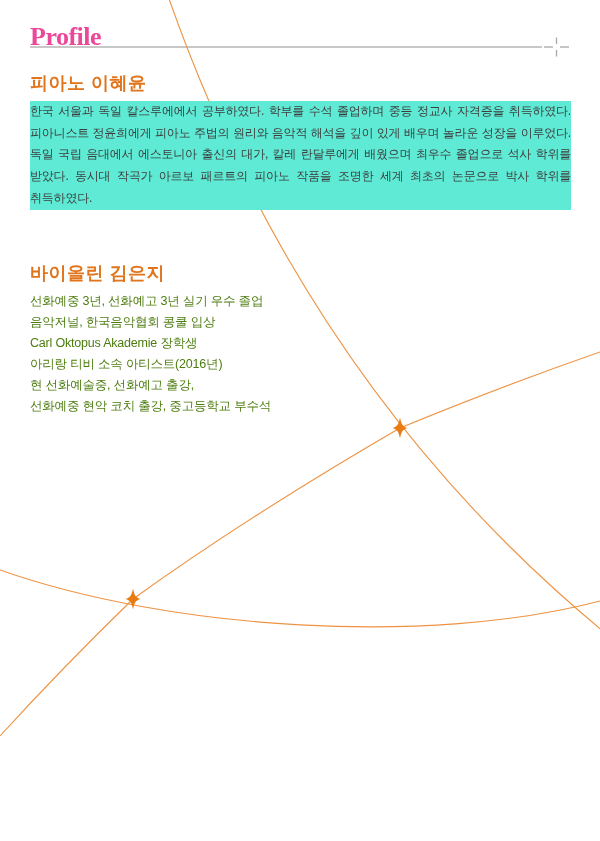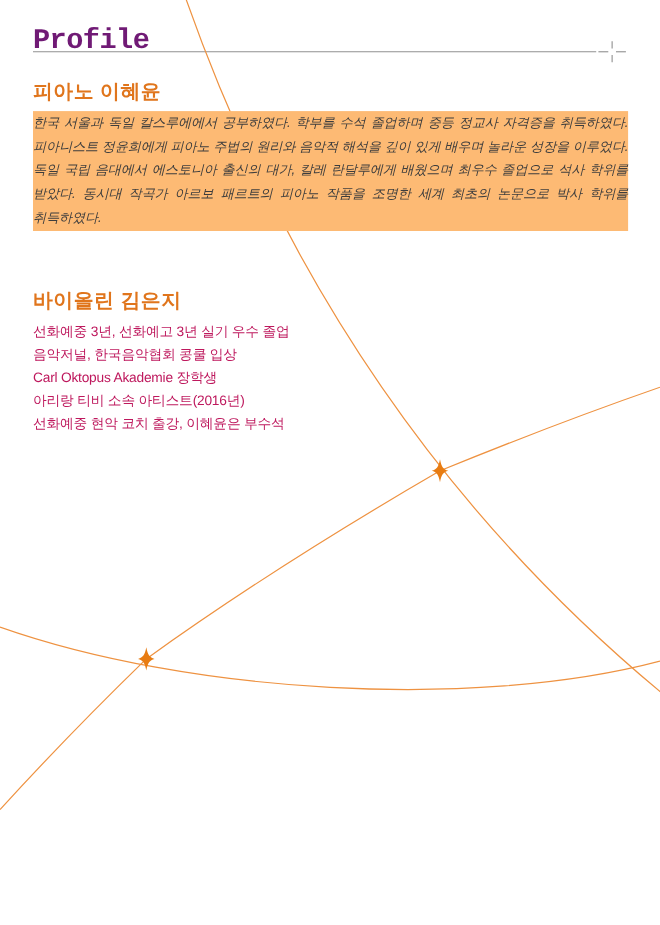--- a/index.html
+++ b/index.html
@@ -6,49 +6,48 @@
   body{
     width:600px;height:841px;position:relative;overflow:hidden;
     background:#ffffff;
     font-family:"Liberation Sans", sans-serif;
   }
   .bg-svg{position:absolute;left:0;top:0;z-index:1;}
   .layer{position:absolute;z-index:2;}
 
   .doc-title{
     left:30px;top:22px;
-    font-family:Liberation Mono, monospace;
-    font-size:26px;font-weight:bold;color:#701a75;
+    font-family:Liberation Serif, serif;
+    font-size:26px;font-weight:bold;color:#ec4899;
     letter-spacing:-0.5px;line-height:30px;
   }
 
   .section-heading{
     left:30px;
     font-size:18px;font-weight:bold;color:#E0751C;
     letter-spacing:0.5px;line-height:22px;text-align:right;
   }
   .heading-piano{top:72px;}
   .heading-violin{top:262px;}
 
   .bio-block{
     left:30px;top:101px;width:541px;
-    background:#fdba74;   
-    font-style:italic;
+    background:#5eead4;   
   }
   .bio-block p{
     margin:0;
     font-size:12px;line-height:21.7px;letter-spacing:-0.2px;
     color:#3d3d3d;text-align:justify;word-break:keep-all;
   }
 
   .credential-list{
     left:30px;top:291px;width:420px;
     margin:0;padding:0;list-style:none;
     font-size:12.5px;line-height:21px;letter-spacing:-0.2px;
-    color:#be185d;
+    color:#4d7c0f;
   }
 </style>
 </head>
 <body>
 
 <svg class="bg-svg" width="600" height="841" viewBox="0 0 600 841">
 
   <line x1="30" y1="47" x2="542" y2="47" stroke="#909090" stroke-width="1"></line>
 
   <g stroke="#A8A8A8" stroke-width="1.3">
@@ -78,14 +77,15 @@
   <p>한국 서울과 독일 칼스루에에서 공부하였다. 학부를 수석 졸업하며 중등 정교사 자격증을 취득하였다. 피아니스트 정윤희에게 피아노 주법의 원리와 음악적 해석을 깊이 있게 배우며 놀라운 성장을 이루었다. 독일 국립 음대에서 에스토니아 출신의 대가, 칼레 란달루에게 배웠으며 최우수 졸업으로 석사 학위를 받았다. 동시대 작곡가 아르보 패르트의 피아노 작품을 조명한 세계 최초의 논문으로 박사 학위를 취득하였다.</p>
 </div>
 
 <div class="layer section-heading heading-violin">바이올린 김은지</div>
 
 <ul class="layer credential-list">
   <li>선화예중 3년, 선화예고 3년 실기 우수 졸업</li>
   <li>음악저널, 한국음악협회 콩쿨 입상</li>
   <li>Carl Oktopus Akademie 장학생</li>
   <li>아리랑 티비 소속 아티스트(2016년)</li>
-  <li>선화예중 현악 코치 출강, 이혜윤은 부수석</li>
+  <li>현 선화예술중, 선화예고 출강,</li>
+  <li>선화예중 현악 코치 출강, 중고등학교 부수석</li>
 </ul>
 
 </body></html>

